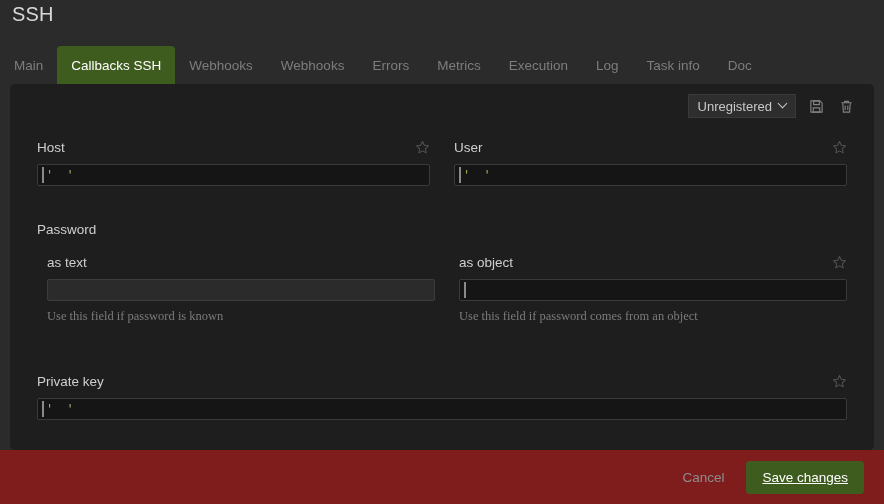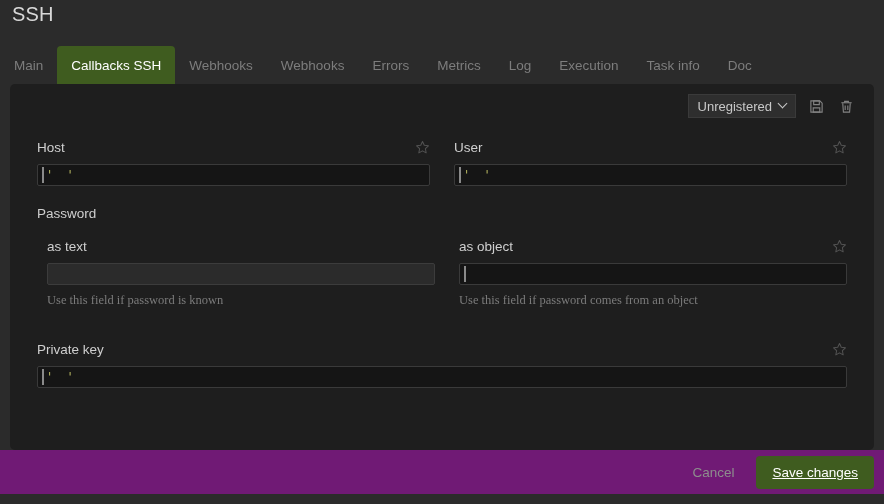--- a/index.html
+++ b/index.html
@@ -122,21 +122,21 @@
     width: 864px;
     padding: 0 27px;
   }
   .row {
     display: flex;
     gap: 24px;
   }
   .col { width: 396px; }
   .col.full { width: 816px; }
 
-  .field { margin-bottom: 0; }
+  .field { margin-bottom: 16px; }
 
   .field-head {
     display: flex;
     align-items: center;
     justify-content: space-between;
     height: 22px;
     margin-bottom: 6px;
   }
   .field-label {
     font-size: 13.5px;
@@ -206,26 +206,26 @@
   }
 
   .subgroup { padding-left: 10px; margin-top: 14px; }
 
   
   .footer {
     position: absolute;
     left: 0;
     top: 450px;
     width: 884px;
-    height: 44px;
-    background: #701a75;
+    height: 54px;
+    background: #7f1d1d;
     display: flex;
     align-items: center;
     justify-content: flex-end;
-    padding-right: 10px;
+    padding-right: 20px;
     gap: 10px;
   }
   .btn-link {
     font-size: 13.5px;
     color: #8d8d8d;
     background: none;
     border: none;
     padding: 8px 12px;
     cursor: pointer;
     font-family: "Liberation Sans", sans-serif;
@@ -247,22 +247,22 @@
 
 <div class="page-title">SSH</div>
 
 <div class="tabbar">
   <div class="tab">Main</div>
   <div class="tab active">Callbacks SSH</div>
   <div class="tab">Webhooks</div>
   <div class="tab">Webhooks</div>
   <div class="tab">Errors</div>
   <div class="tab">Metrics</div>
+  <div class="tab">Execution</div>
   <div class="tab">Log</div>
-  <div class="tab">Execution</div>
   <div class="tab">Task info</div>
   <div class="tab">Doc</div>
 </div>
 
 <div class="panel">
 
   <div class="panel-toolbar">
     <div class="select-box">
       <span>Unregistered</span>
       <span class="chev"></span>

